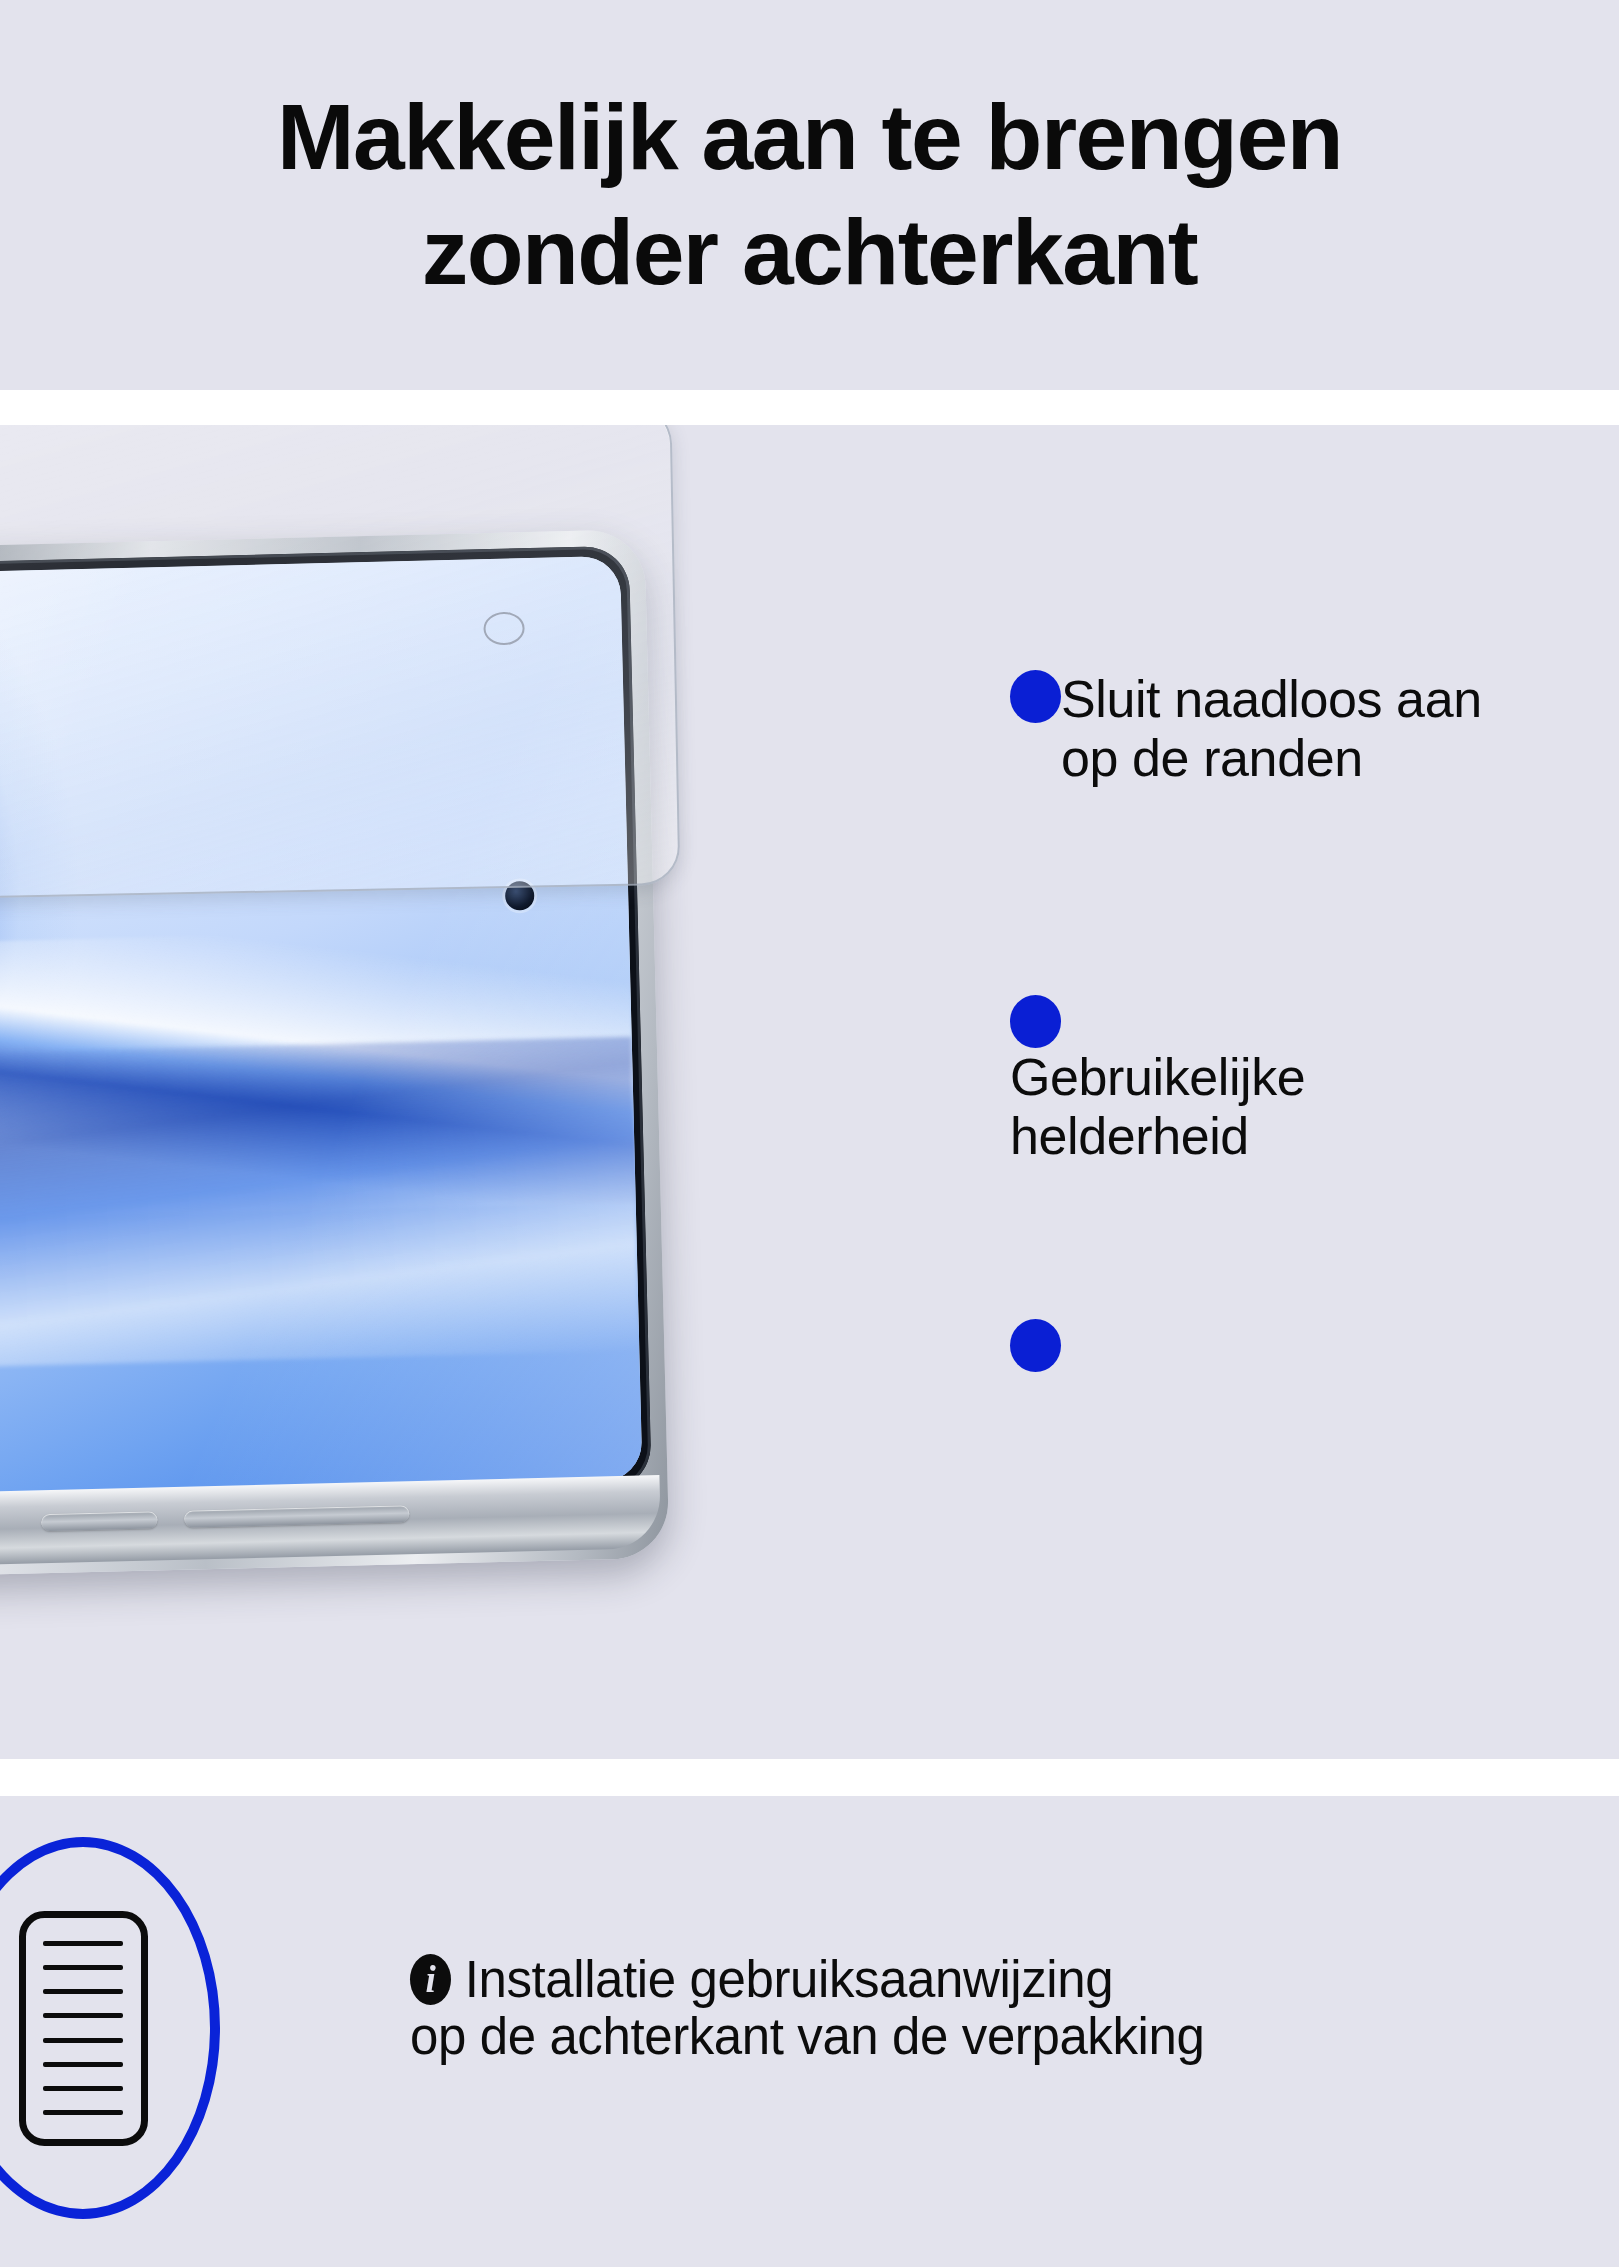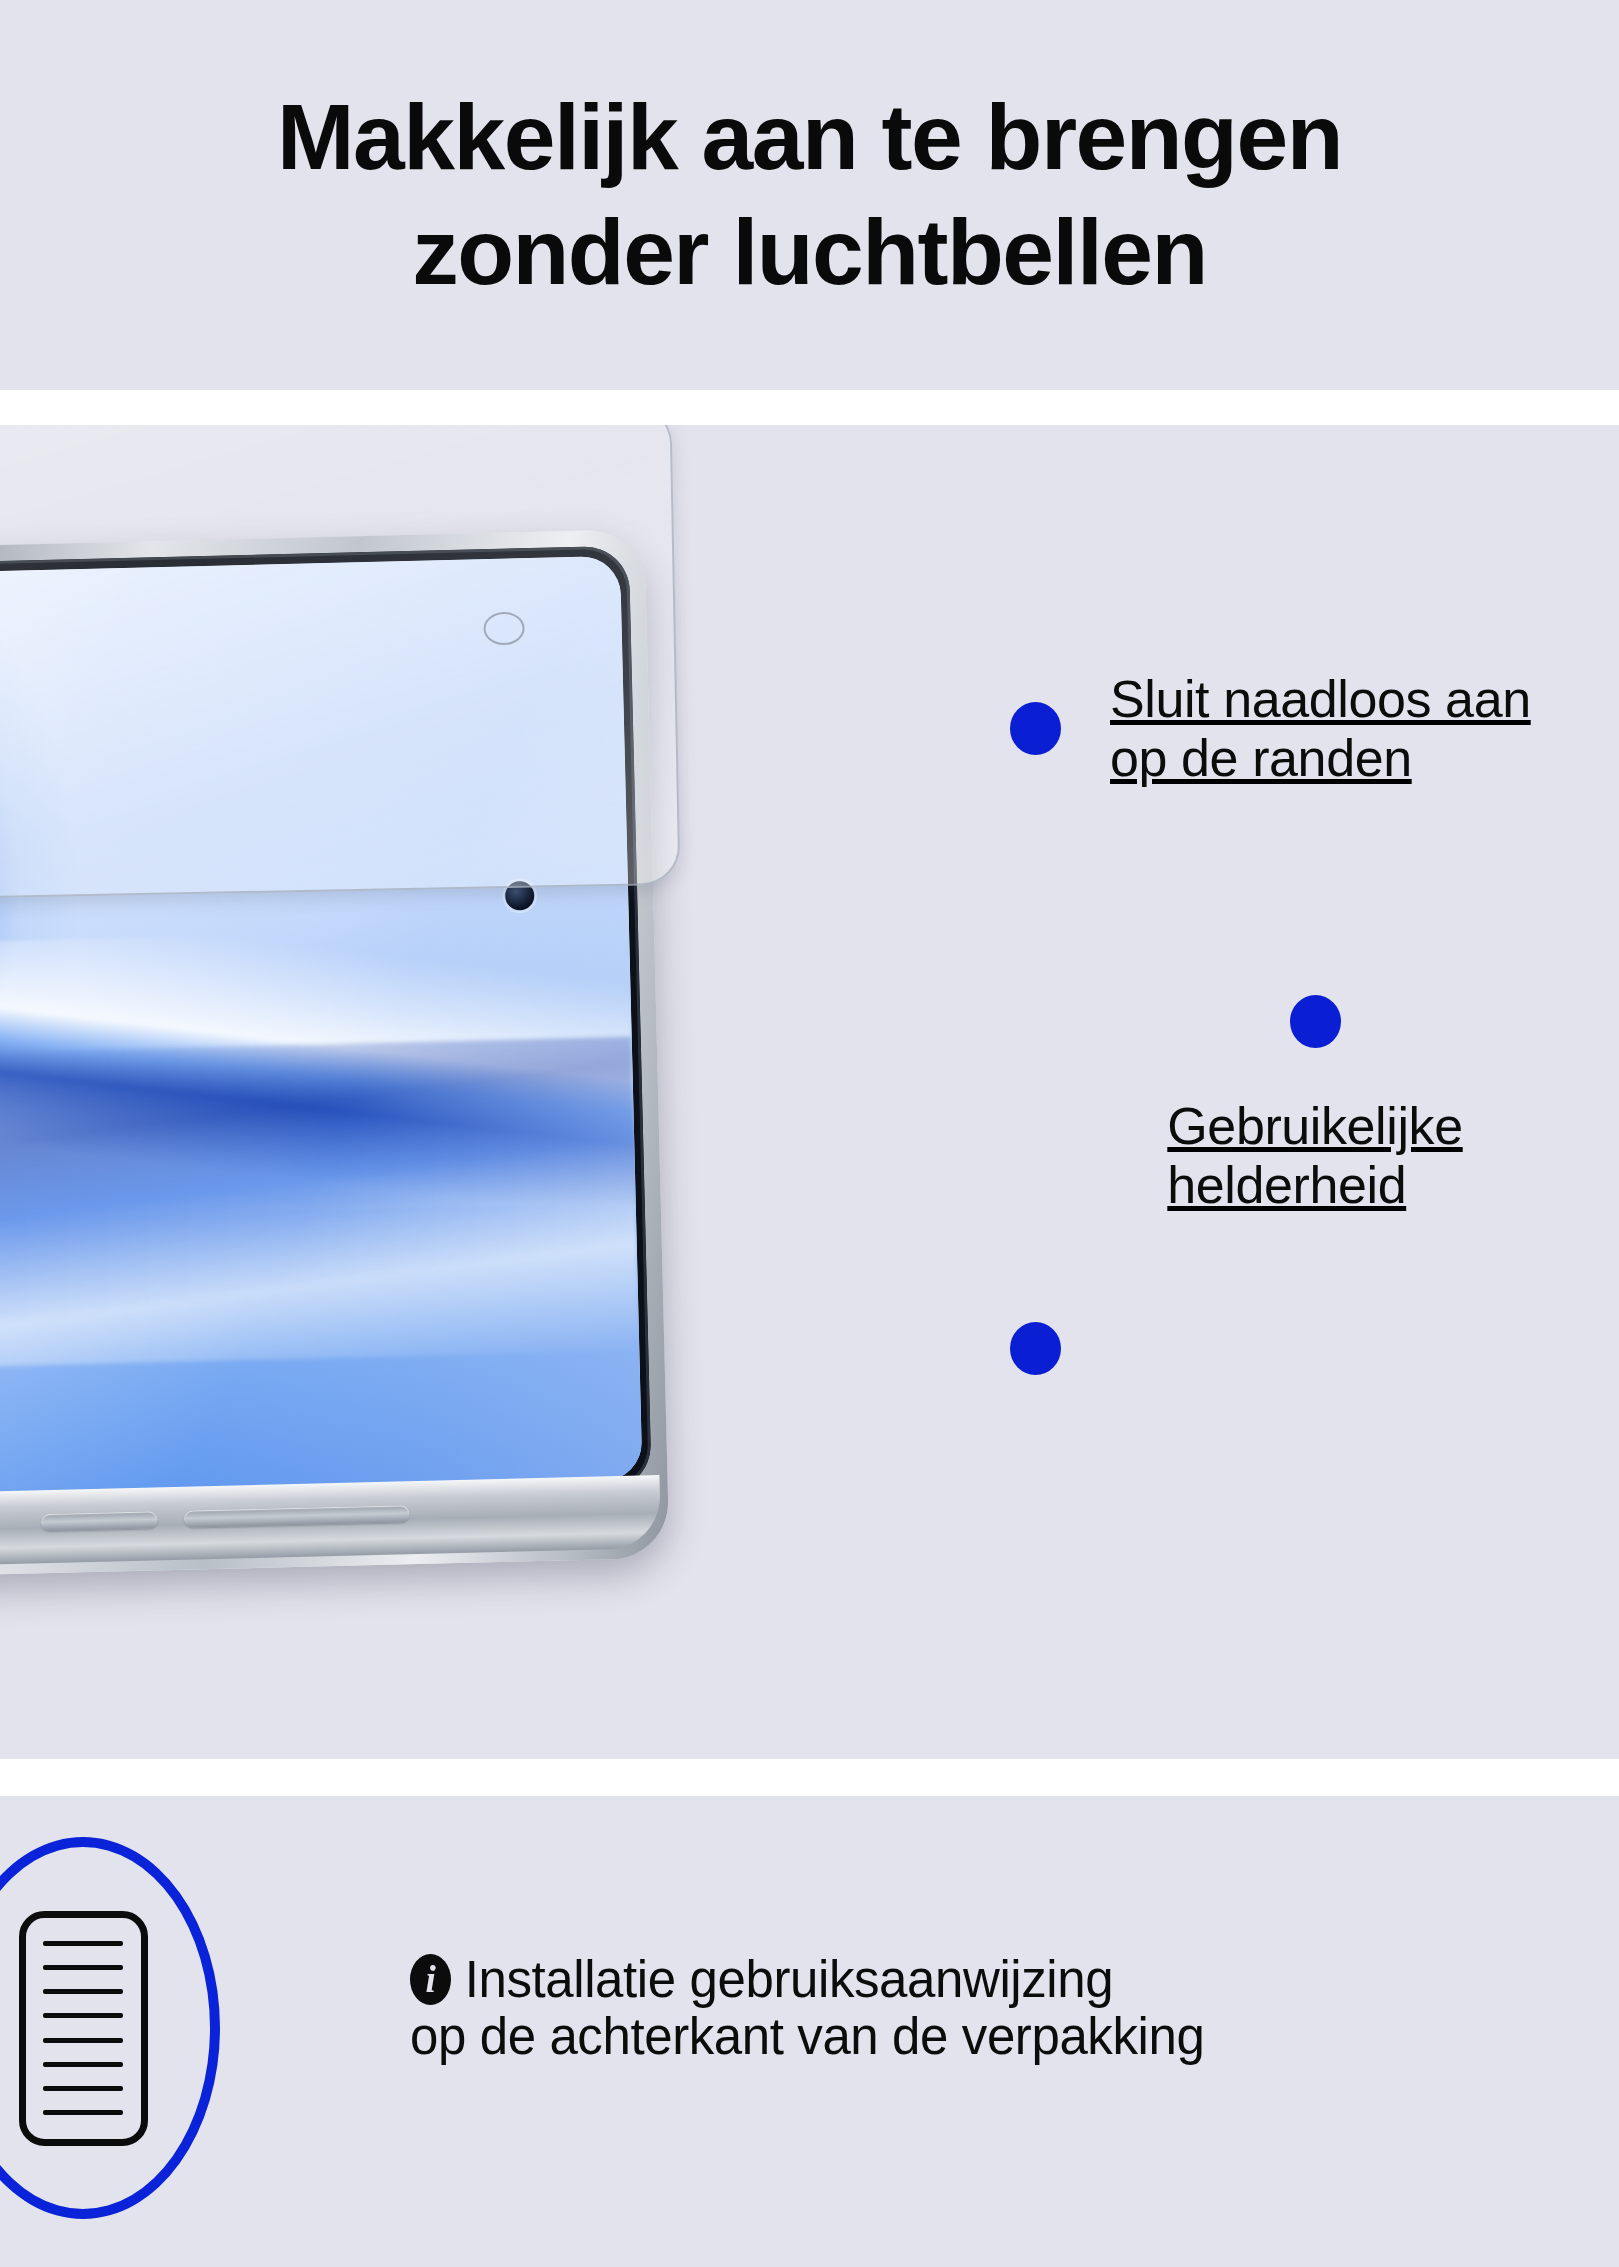--- a/index.html
+++ b/index.html
@@ -229,23 +229,21 @@
     left:1010px;
     top:425px;
     width:610px;
     height:1334px;
   }
   .bullet-row {
     position:absolute;
     left:0;
     width:610px;
     display:flex;
-    align-items:center;
-    gap:49px;
-    text-decoration:underline;
+    align-items:flex-start;
   }
   #bullet-row-0 { top:245px; }
   #bullet-row-1 { top:570px;flex-direction:column; }
   #bullet-row-2 { top:894px; }
 
   .bullet-dot {
     flex:0 0 auto;
     width:51px; height:53px;
     border-radius:50%;
     background:#0a1fd4;
@@ -326,21 +324,21 @@
 <body>
 
 <div id="page">
 
   <div class="band" id="band-header"></div>
   <div class="band" id="band-body"></div>
   <div class="band" id="band-footer"></div>
 
   <div id="header-title">
     <div class="line1">Makkelijk aan te brengen</div>
-    <div class="line2">zonder luchtbellen</div>
+    <div class="line2">zonder achterkant</div>
   </div>
 
   <div id="photo">
 
     <div id="phone">
       <div id="phone-frame"></div>
       <div id="phone-bezel"></div>
       <div id="phone-screen">
         <div class="wp wp-base"></div>
         <div class="wp wp-swirl-a"></div>

